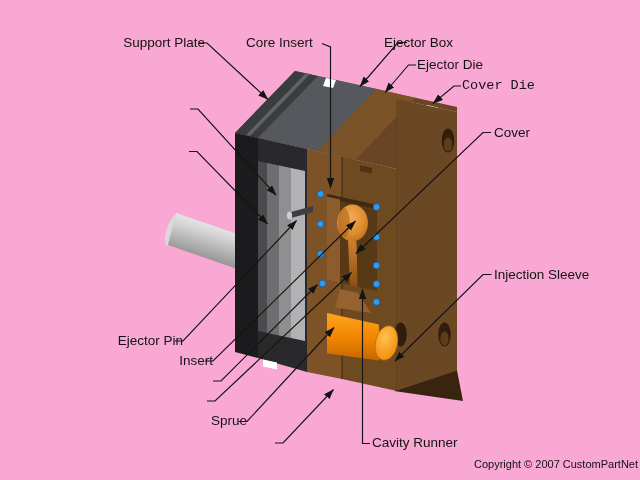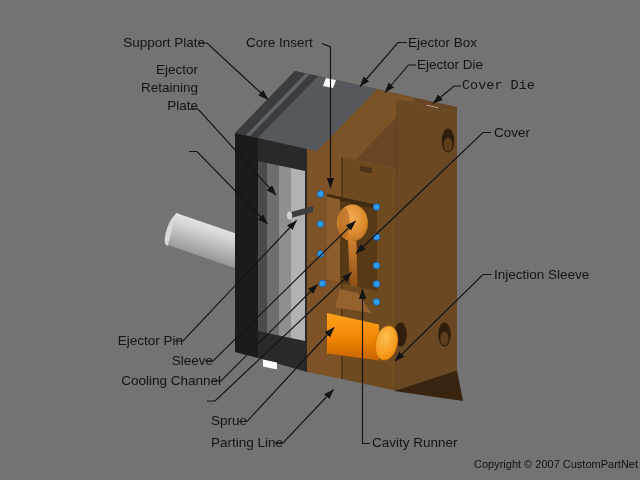--- a/index.html
+++ b/index.html
@@ -1,17 +1,17 @@
 <!DOCTYPE html>
 <html><head>
 <meta charset="utf-8">
 <style>
   html,body{margin:0;padding:0;background:#fff;}
   #canvas{
-    position:relative;width:640px;height:480px;background:#737373;
+    position:relative;width:640px;height:480px;background:#f9a8d4;
     font-family:"Liberation Sans","DejaVu Sans",sans-serif;overflow:hidden;
   }
   #scene{position:absolute;left:0;top:0;}
   .lbl{
     position:absolute;color:#141414;font-size:13.5px;line-height:14px;
     white-space:nowrap;
   }
   .lbl.wrap{white-space:normal;line-height:18px;}
   .r{text-align:right;}
   .copy{font-size:11px;color:#111;}
@@ -140,27 +140,24 @@
     <polyline points="213,381 221,381 317.5,284.5" marker-end="url(#ah)"></polyline>
     <polyline points="207,401 215,401 351.5,272.5" marker-end="url(#ah)"></polyline>
     <polyline points="239,421.5 247,421.5 334,327.5" marker-end="url(#ah)"></polyline>
     <polyline points="275,443 283,443 333.5,389.5" marker-end="url(#ah)"></polyline>
     <polyline points="370,443.5 362.5,443.5 362.5,289" marker-end="url(#ah)"></polyline>
   </g>
 </svg>
 
 <div class="lbl r" style="left:75px;top:36px;width:130px;">Support Plate</div>
 <div class="lbl" style="left:246px;top:36px;">Core Insert</div>
-<div class="lbl" style="left:408px;top:36px;">Ejector Box</div>
+<div class="lbl" style="left:384px;top:36px;">Ejector Box</div>
 <div class="lbl" style="left:417px;top:58px;">Ejector Die</div>
 <div class="lbl" style="left:462px;top:79px;font-family:Liberation Mono, monospace;">Cover Die</div>
 <div class="lbl" style="left:494px;top:126px;">Cover</div>
-<div class="lbl wrap r" style="left:118px;top:61px;width:80px;">Ejector Retaining Plate</div>
 <div class="lbl" style="left:494px;top:268px;">Injection Sleeve</div>
 <div class="lbl r" style="left:83px;top:334px;width:100px;text-align:right;">Ejector Pin</div>
-<div class="lbl r" style="left:113px;top:354px;width:100px;">Sleeve</div>
-<div class="lbl r" style="left:91px;top:374px;width:130px;">Cooling Channel</div>
+<div class="lbl r" style="left:113px;top:354px;width:100px;">Insert</div>
 <div class="lbl r" style="left:147px;top:414px;width:100px;">Sprue</div>
-<div class="lbl r" style="left:183px;top:436px;width:100px;">Parting Line</div>
 <div class="lbl" style="left:372px;top:436px;">Cavity Runner</div>
 <div class="lbl copy r" style="left:438px;top:457px;width:200px;">Copyright © 2007 CustomPartNet</div>
 
 </div>
 
 </body></html>

